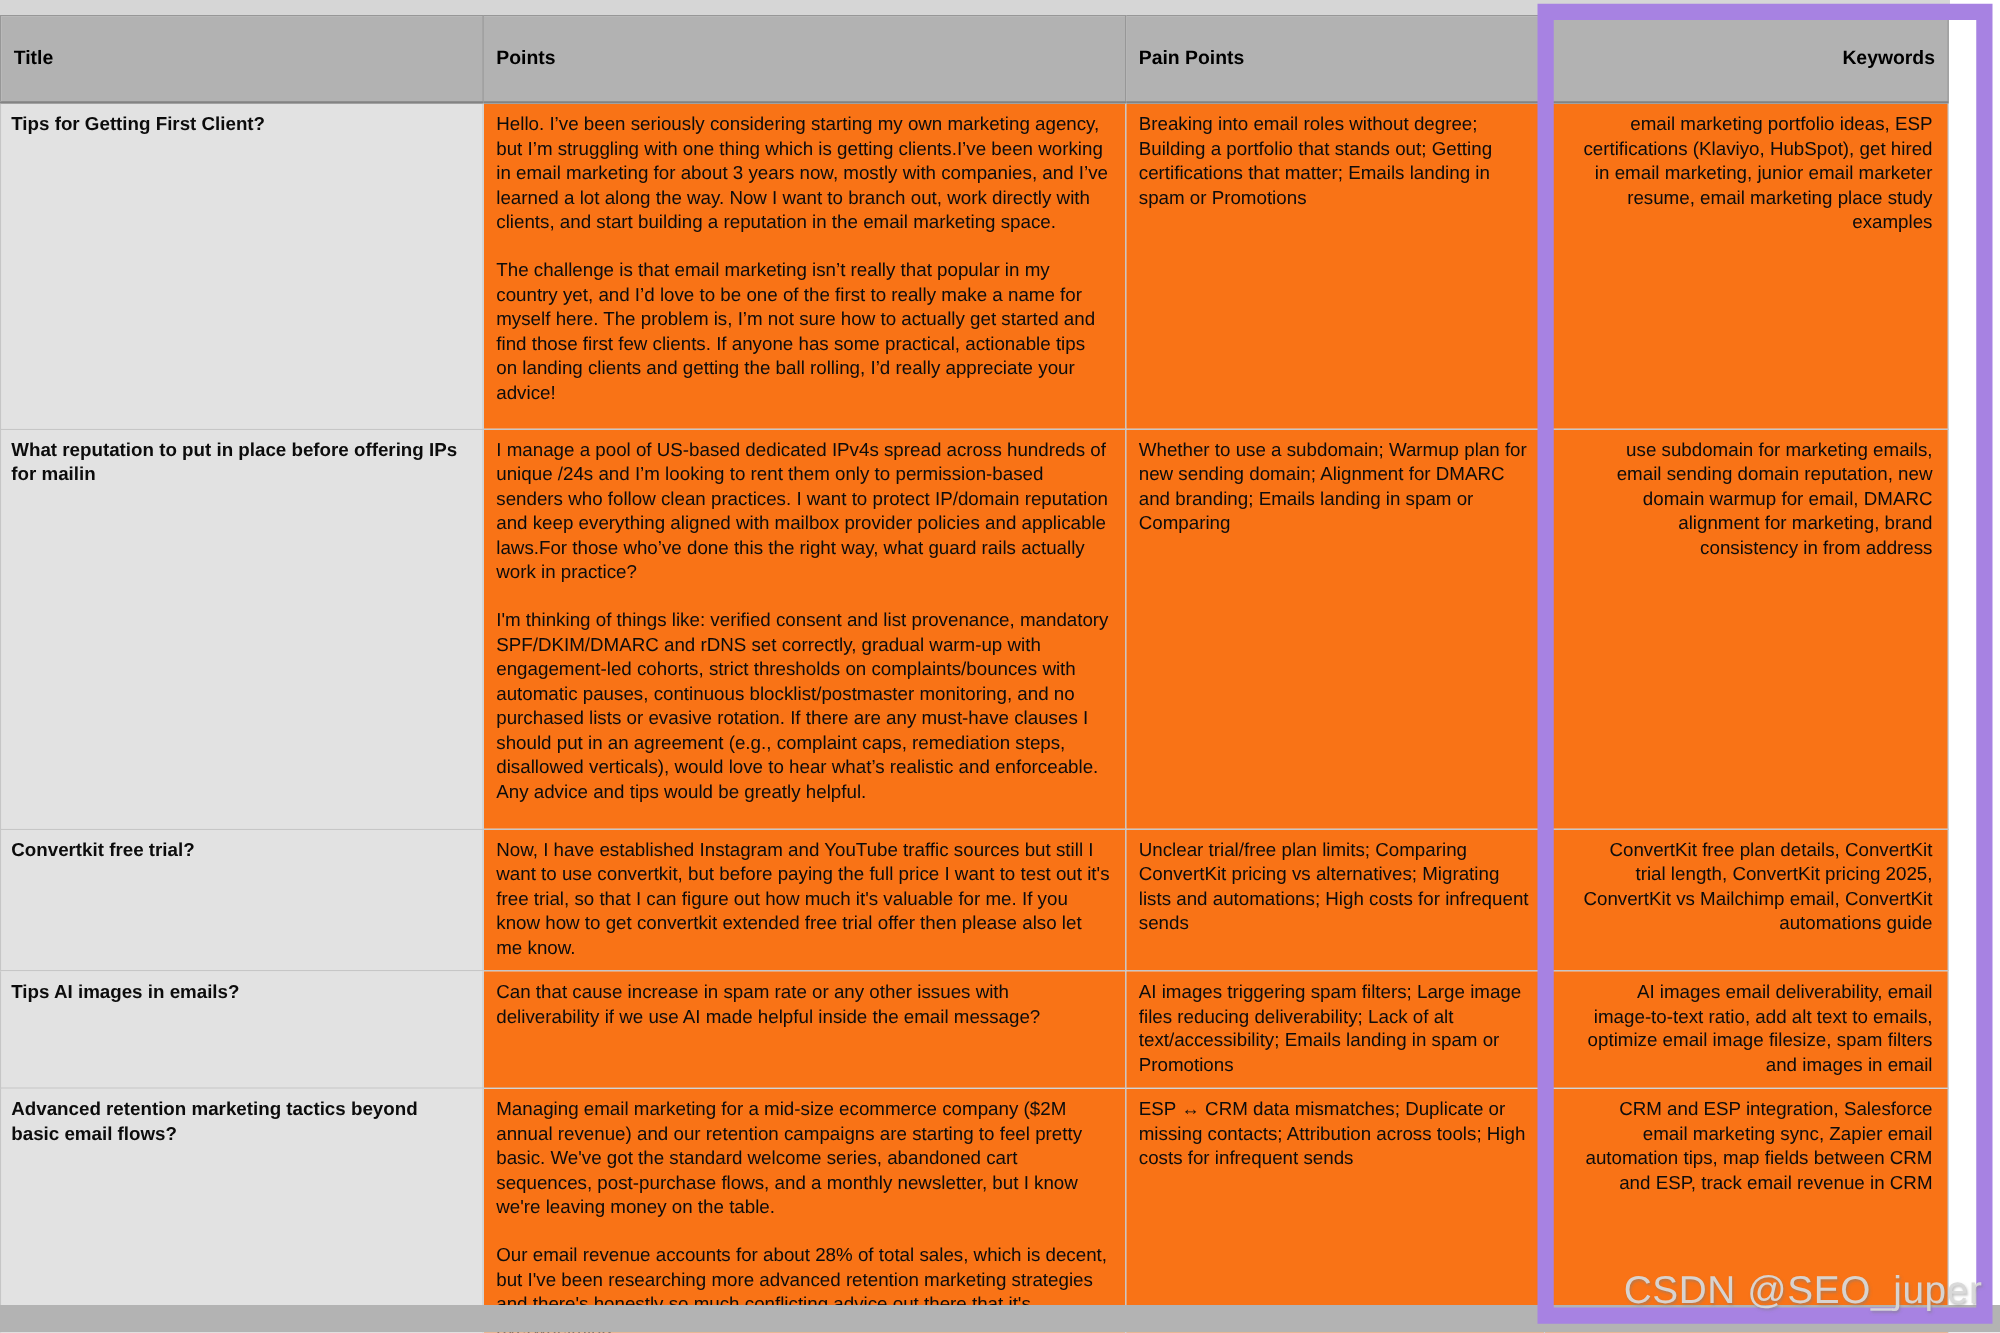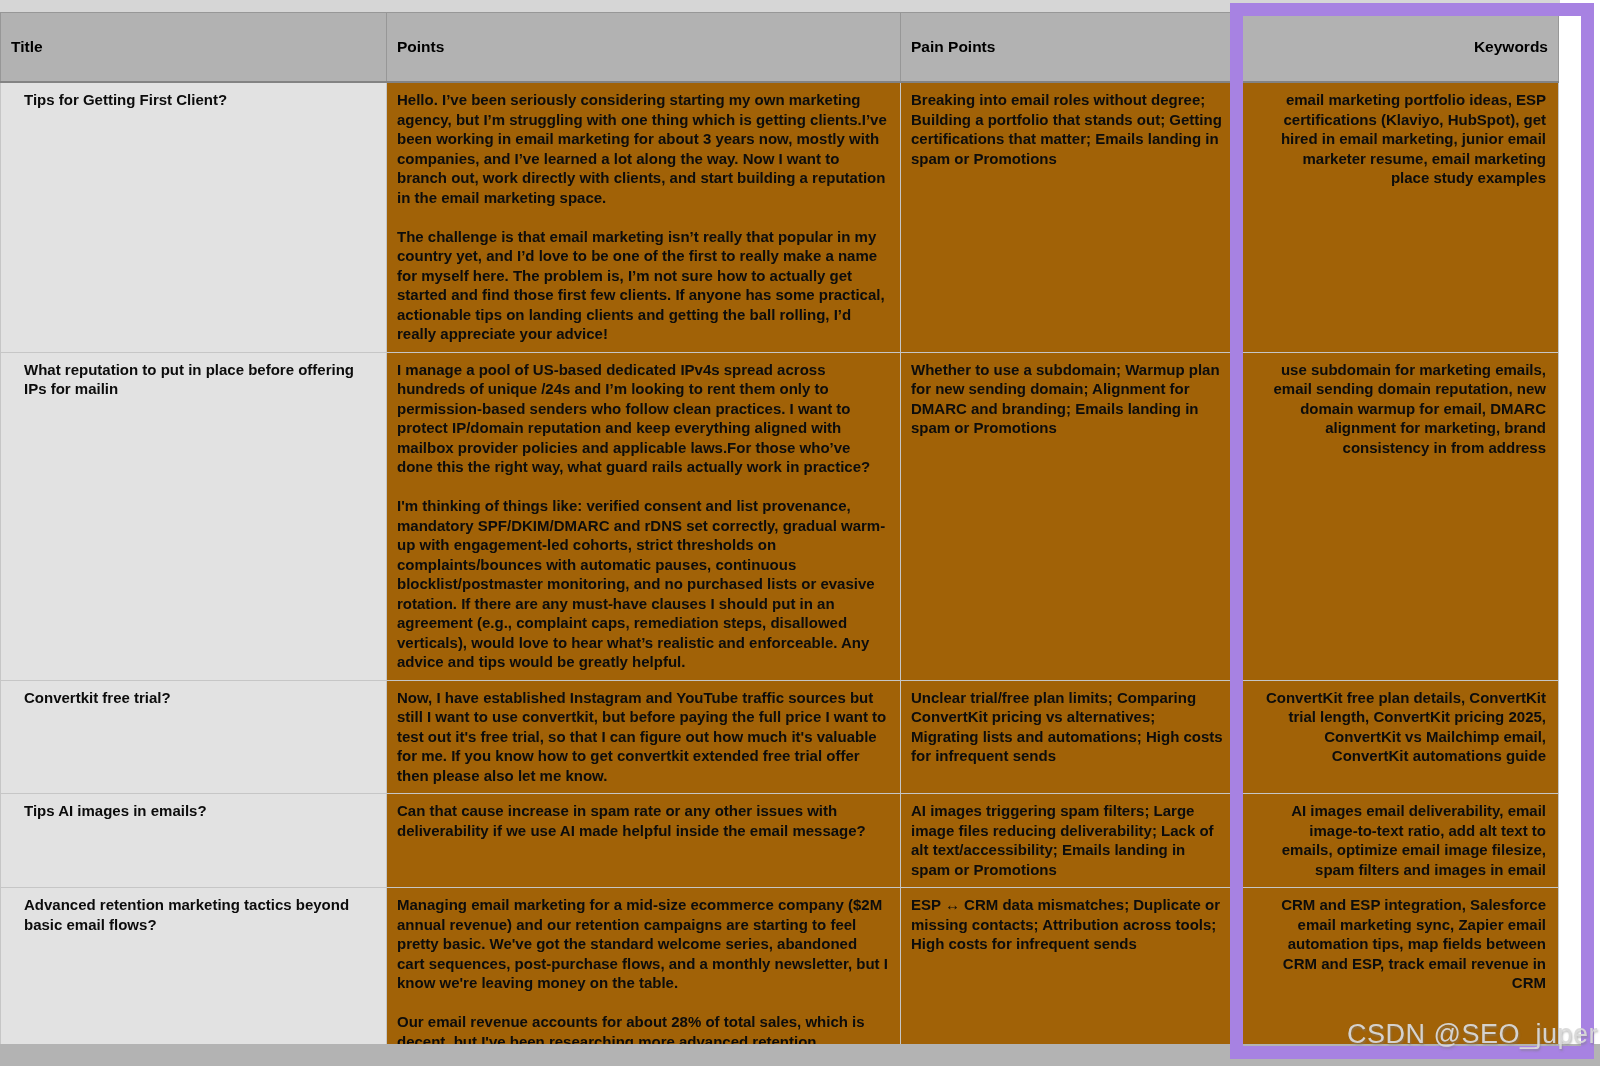--- a/index.html
+++ b/index.html
@@ -27,28 +27,27 @@
     padding: 19px 10px;
     height: 30px; vertical-align: middle;
     border: 1px solid #979797;
     border-bottom: 2px solid #838383;
   }
   td {
     vertical-align: top;
     font-size: 15px; line-height: 19.5px;
     padding: 7px 12px 8px 10px;
     border: 1px solid #c6c6c6;
-    background: #a16207;
+    background: #f97316;
     overflow: hidden;
-    font-weight: bold;
   }
   td.title-cell {
     background: #e2e2e2;
     font-weight: bold;
-    padding-left: 23px; padding-right: 16px;
+    padding-left: 8px; padding-right: 16px;
   }
   td.context-cell { white-space: pre-line; }
   th.keywords-col, td.keywords-cell { padding-left: 28px; text-align: right; }
   tr.r1 { height: 261px; }
   tr.r2 { height: 320px; }
   tr.r3 { height: 112px; }
   tr.r4 { height: 89px; }
   tr.r5 { height: 240px; }
   .bottom-strip {
     position: absolute; left: 0; top: 1044px;
@@ -58,22 +57,22 @@
   }
   .highlight-box {
     position: absolute; left: 1230px; top: 3px;
     width: 364px; height: 1056px;
     border: 13px solid #a782e2;
     box-sizing: border-box;
     z-index: 5;
     pointer-events: none;
   }
   .watermark {
-    position: absolute; right: 2px; bottom: 16px;
-    font-size: 27px; letter-spacing: 0.5px;
+    position: absolute; right: 14px; bottom: 16px;
+    font-size: 31px; letter-spacing: 0.5px;
     color: rgba(216,216,216,0.95);
     text-shadow: 1px 2px 2px rgba(125,125,125,0.5);
     z-index: 6;
   }
 </style>
 </head>
 <body>
 
 <div class="top-strip"></div>
 
@@ -99,21 +98,21 @@
 
 The challenge is that email marketing isn’t really that popular in my country yet, and I’d love to be one of the first to really make a name for myself here. The problem is, I’m not sure how to actually get started and find those first few clients. If anyone has some practical, actionable tips on landing clients and getting the ball rolling, I’d really appreciate your advice!</td>
       <td class="pain-cell">Breaking into email roles without degree; Building a portfolio that stands out; Getting certifications that matter; Emails landing in spam or Promotions</td>
       <td class="keywords-cell">email marketing portfolio ideas, ESP certifications (Klaviyo, HubSpot), get hired in email marketing, junior email marketer resume, email marketing place study examples</td>
     </tr>
     <tr class="r2">
       <td class="title-cell">What reputation to put in place before offering IPs for mailin</td>
       <td class="context-cell">I manage a pool of US-based dedicated IPv4s spread across hundreds of unique /24s and I’m looking to rent them only to permission-based senders who follow clean practices. I want to protect IP/domain reputation and keep everything aligned with mailbox provider policies and applicable laws.For those who’ve done this the right way, what guard rails actually work in practice?
 
 I'm thinking of things like: verified consent and list provenance, mandatory SPF/DKIM/DMARC and rDNS set correctly, gradual warm-up with engagement-led cohorts, strict thresholds on complaints/bounces with automatic pauses, continuous blocklist/postmaster monitoring, and no purchased lists or evasive rotation. If there are any must-have clauses I should put in an agreement (e.g., complaint caps, remediation steps, disallowed verticals), would love to hear what’s realistic and enforceable. Any advice and tips would be greatly helpful.</td>
-      <td class="pain-cell">Whether to use a subdomain; Warmup plan for new sending domain; Alignment for DMARC and branding; Emails landing in spam or Promotions</td>
+      <td class="pain-cell">Whether to use a subdomain; Warmup plan for new sending domain; Alignment for DMARC and branding; Emails landing in spam or Comparing</td>
       <td class="keywords-cell">use subdomain for marketing emails, email sending domain reputation, new domain warmup for email, DMARC alignment for marketing, brand consistency in from address</td>
     </tr>
     <tr class="r3">
       <td class="title-cell">Convertkit free trial?</td>
       <td class="context-cell">Now, I have established Instagram and YouTube traffic sources but still I want to use convertkit, but before paying the full price I want to test out it's free trial, so that I can figure out how much it's valuable for me. If you know how to get convertkit extended free trial offer then please also let me know.</td>
       <td class="pain-cell">Unclear trial/free plan limits; Comparing ConvertKit pricing vs alternatives; Migrating lists and automations; High costs for infrequent sends</td>
       <td class="keywords-cell">ConvertKit free plan details, ConvertKit trial length, ConvertKit pricing 2025, ConvertKit vs Mailchimp email, ConvertKit automations guide</td>
     </tr>
     <tr class="r4">
       <td class="title-cell">Tips AI images in emails?</td>

